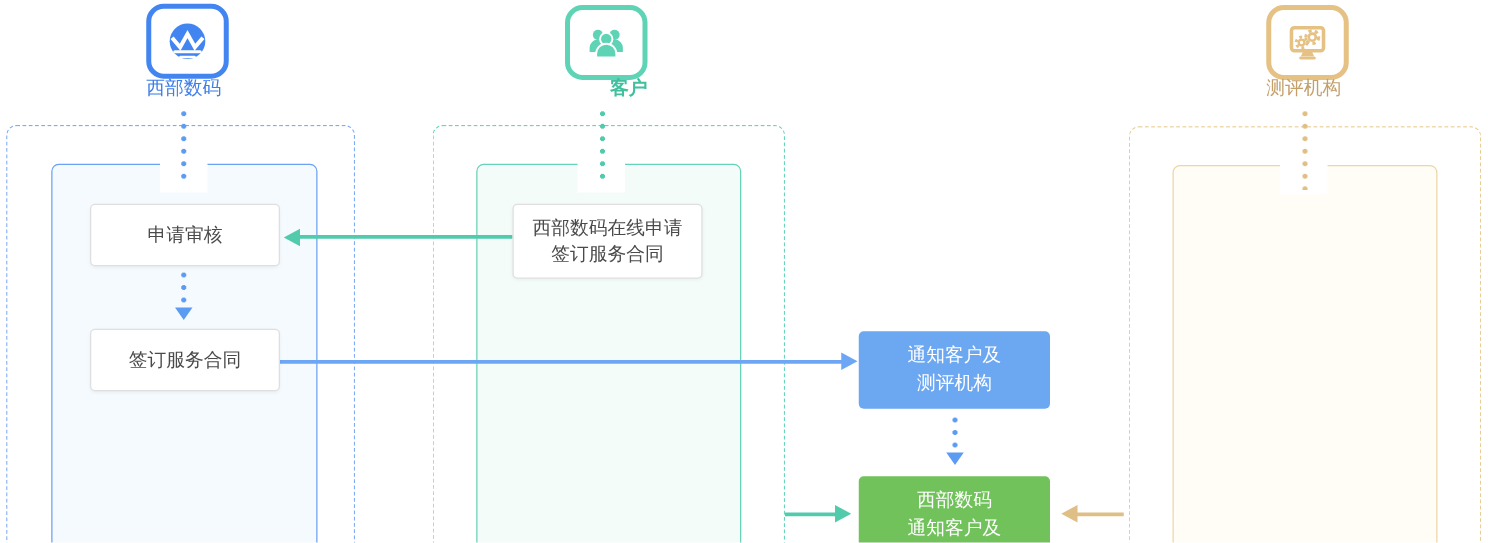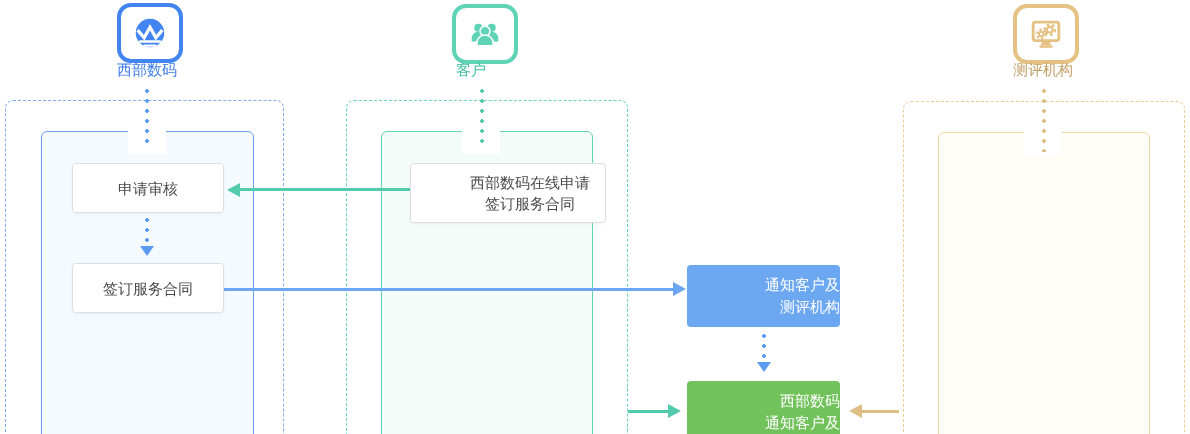--- a/index.html
+++ b/index.html
@@ -33,21 +33,21 @@
   .lane-inner{border-radius:6px;z-index:2;}
   .lane-inner.blue{border:1px solid var(--blue-inner);background:var(--blue-fill);}
   .lane-inner.teal{border:1px solid var(--teal-inner);background:var(--teal-fill);}
   .lane-inner.tan{border:1px solid var(--tan-inner);background:var(--tan-fill);}
   .notch{background:#fff;z-index:3;}
 
   
   .node{background:#fff;border:1px solid var(--node-border);border-radius:4px;
     display:flex;flex-direction:column;align-items:center;justify-content:center;
     font-size:15px;color:var(--node-text);line-height:1.4;z-index:5;box-shadow:0 1px 3px rgba(0,0,0,0.05);}
-  .action{border-radius:4px;display:flex;flex-direction:column;align-items:flex-end;justify-content:center;
+  .action{border-radius:4px;display:flex;flex-direction:column;align-items:center;justify-content:center;
     font-size:15px;color:#ffffff;line-height:1.45;z-index:5;}
   .action.blue{background:var(--action-blue);}
   .action.green{background:var(--action-green);}
 
   
   .hline{height:3px;z-index:4;}
   .hline.teal{background:var(--teal-arrow);}
   .hline.blue{background:var(--blue-arrow);}
   .hline.tan{background:var(--tan-arrow);}
   .tri-left{width:0;height:0;border-top:7px solid transparent;border-bottom:7px solid transparent;z-index:4;}
@@ -94,21 +94,21 @@
 <div class="abs actor-icon teal" style="left:452px;top:4px;">
   <svg width="38" height="38" viewBox="0 0 40 40">
     <circle class="teal-fill" cx="13" cy="13.5" r="4.3"></circle>
     <path class="teal-fill" d="M6 28 v-3.5 a7 7 0 0 1 14 0 V28 z"></path>
     <circle class="teal-fill" cx="27" cy="13.5" r="4.3"></circle>
     <path class="teal-fill" d="M20 28 v-3.5 a7 7 0 0 1 14 0 V28 z"></path>
     <circle class="teal-outline" cx="20" cy="17" r="5.2"></circle>
     <path class="teal-outline" d="M11.5 32.5 v-3 a8.5 8.5 0 0 1 17 0 v3 z"></path>
   </svg>
 </div>
-<div class="abs actor-label teal" style="left:421px;top:61px;">客户</div>
+<div class="abs actor-label teal" style="left:453px;top:61px;font-weight:bold;">客户</div>
 
 <div class="abs actor-icon tan" style="left:1013px;top:4px;">
   <svg width="38" height="38" viewBox="0 0 40 40">
     <rect class="tan-stroke" x="6.5" y="7.5" width="27" height="19.5" rx="2.5" stroke-width="3"></rect>
     <circle class="tan-stroke" cx="24" cy="15.5" r="5.4" stroke-width="2.6" stroke-dasharray="2.7 2.7"></circle>
     <circle class="tan-stroke" cx="24" cy="15.5" r="3" stroke-width="2.2"></circle>
     <circle class="tan-stroke" cx="15" cy="20" r="4.6" stroke-width="2.4" stroke-dasharray="2.4 2.4"></circle>
     <circle class="tan-stroke" cx="15" cy="20" r="2.4" stroke-width="2"></circle>
     <path class="tan-fill" d="M16.5 27 h7 l2 4.6 h-11 z"></path>
     <rect class="tan-fill" x="13" y="31.8" width="14" height="2.6" rx="1.3"></rect>
@@ -119,21 +119,21 @@
 <div class="abs vdots blue" style="left:145px;top:86px;height:62px;"></div>
 <div class="abs vdots teal" style="left:480px;top:86px;height:62px;"></div>
 <div class="abs vdots tan" style="left:1042px;top:86px;height:66px;"></div>
 
 <div class="abs node" style="left:72px;top:163px;width:150px;height:48px;">
   <span>申请审核</span>
 </div>
 <div class="abs node" style="left:72px;top:263px;width:150px;height:48px;">
   <span>签订服务合同</span>
 </div>
-<div class="abs node" style="left:410px;top:163px;width:150px;height:58px;padding-left:44px;">
+<div class="abs node" style="left:410px;top:163px;width:150px;height:58px;">
   <span>西部数码在线申请</span>
   <span>签订服务合同</span>
 </div>
 <div class="abs action blue" style="left:687px;top:265px;width:153px;height:62px;">
   <span>通知客户及</span>
   <span>测评机构</span>
 </div>
 <div class="abs action green" style="left:687px;top:381px;width:153px;height:62px;">
   <span>西部数码</span>
   <span>通知客户及</span>

